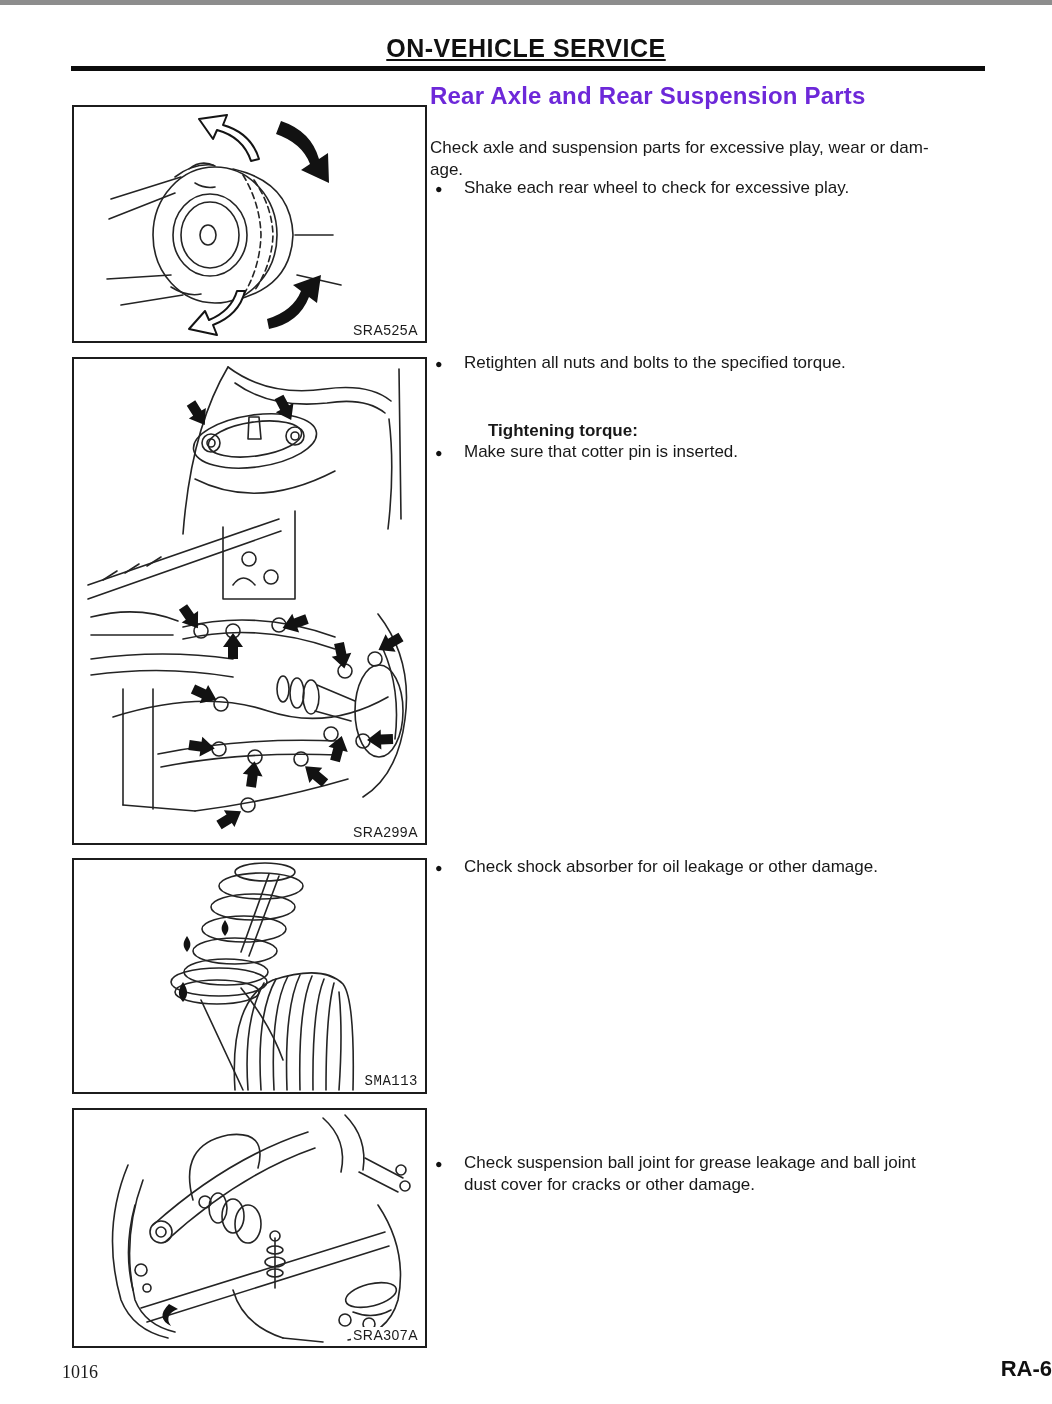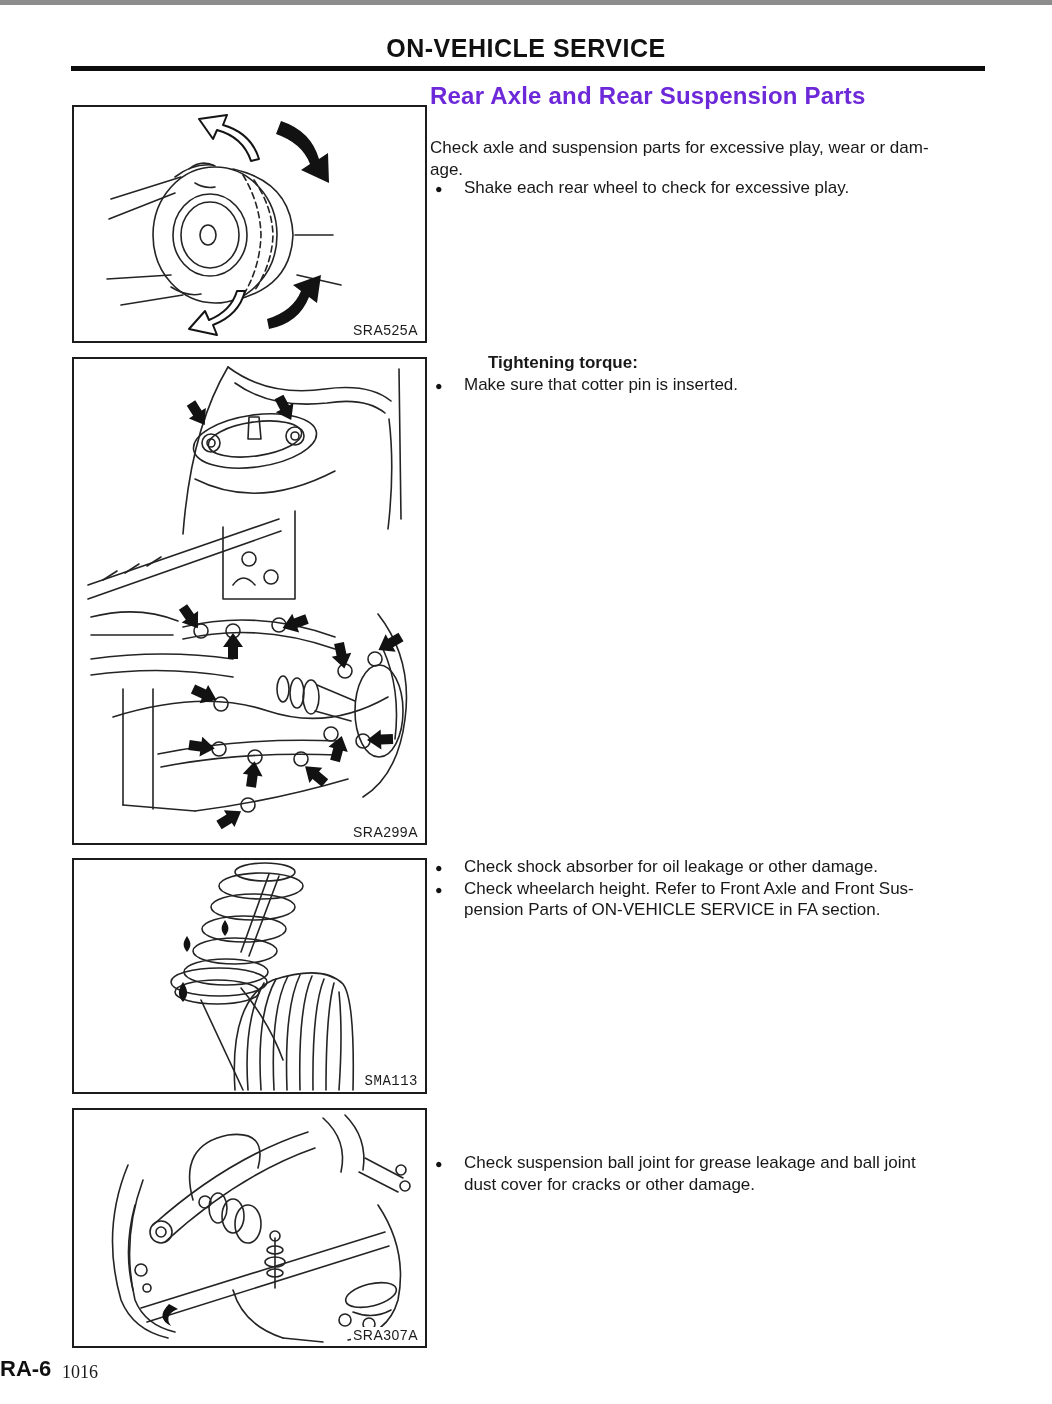--- a/index.html
+++ b/index.html
@@ -3,21 +3,21 @@
 <meta charset="utf-8">
 <style>
   html,body{margin:0;padding:0;}
   body{
     width:1052px;height:1404px;position:relative;background:#fff;
     font-family:"Liberation Sans",sans-serif;color:#161616;overflow:hidden;
   }
   .scan-top-bar{position:absolute;top:0;left:0;width:1052px;height:5px;background:#8d8d8d;}
   .doc-header{
     position:absolute;top:34px;left:0;width:100%;text-align:center;
-    font-size:25px;font-weight:700;letter-spacing:0.5px;color:#111;
+    font-size:25px;font-weight:700;letter-spacing:0.5px;color:#111;text-decoration:underline;
   }
   .header-rule{position:absolute;top:66px;left:71px;width:914px;height:5px;background:#0c0c0c;}
   .figure{
     position:absolute;left:72px;width:355px;border:2px solid #1c1c1c;background:#fff;box-sizing:border-box;
   }
   .figure svg{display:block;width:100%;height:100%;}
   .fig-label{
     position:absolute;right:5px;bottom:3px;font-size:14px;color:#1a1a1a;
     letter-spacing:0.5px;background:#fff;padding:0 2px;
   }
@@ -25,28 +25,28 @@
   #fig2{top:357px;height:488px;}
   #fig3{top:858px;height:236px;font-family:Liberation Mono, monospace;}
   #fig4{top:1108px;height:240px;}
   .rcol{position:absolute;left:430px;width:562px;}
   .section-title{top:82px;font-size:24px;font-weight:700;letter-spacing:0.2px;color:#6d28d9;}
   .body-text{font-size:17px;line-height:21.5px;color:#181818;}
   .intro{top:137px;white-space:pre-line;}
   .bullet-group{display:block;}
   .bullet{position:relative;padding-left:34px;white-space:pre-line;}
   .bullet::before{content:"●";position:absolute;left:5px;top:2px;font-size:12.5px;color:#111;}
-  .sub-torque{padding-left:58px;font-weight:700;}
+  .sub-torque{padding-left:58px;font-weight:700;margin-top:46px;}
   .sub-refer{padding-left:96px;font-weight:700;}
   #group1{top:177px;}
   #group2{top:352px;}
   #group3{top:856px;}
   #group4{top:1152px;}
   .footer-code{
-    position:absolute;top:1356px;left:0;width:100%;text-align:left;
+    position:absolute;top:1356px;left:0;width:100%;text-align:right;
     font-size:22px;font-weight:700;color:#101010;
   }
   .footer-number{
     position:absolute;top:1362px;left:18px;
     font-family:"Liberation Serif",serif;font-size:18px;color:#1a1a1a;margin-left:44px;
   }
   .lineart{stroke:#242424;stroke-width:1.6;fill:none;stroke-linecap:round;stroke-linejoin:round;}
   .fillblk{fill:#121212;stroke:none;}
   .outline-arrow{fill:#ffffff;stroke:#141414;stroke-width:2;stroke-linejoin:round;}
 </style>
@@ -248,28 +248,27 @@
 <div class="rcol section-title">Rear Axle and Rear Suspension Parts</div>
 
 <div class="rcol body-text intro">Check axle and suspension parts for excessive play, wear or dam-
 age.</div>
 
 <div class="rcol body-text bullet-group" id="group1">
   <div class="bullet">Shake each rear wheel to check for excessive play.</div>
 </div>
 
 <div class="rcol body-text bullet-group" id="group2">
+  <div class="bullet">Retighten all nuts and bolts to the specified torque.</div>
   <div class="sub-torque">Tightening torque:</div>
   <div class="bullet">Make sure that cotter pin is inserted.</div>
 </div>
 
 <div class="rcol body-text bullet-group" id="group3">
   <div class="bullet">Check shock absorber for oil leakage or other damage.</div>
-  <div class="bullet">Check wheelarch height. Refer to Front Axle and Front Sus-
-pension Parts of ON-VEHICLE SERVICE in FA section.</div>
 </div>
 
 <div class="rcol body-text bullet-group" id="group4">
   <div class="bullet">Check suspension ball joint for grease leakage and ball joint
 dust cover for cracks or other damage.</div>
 </div>
 
 <div class="footer-code">RA-6</div>
 <div class="footer-number">1016</div>
 

